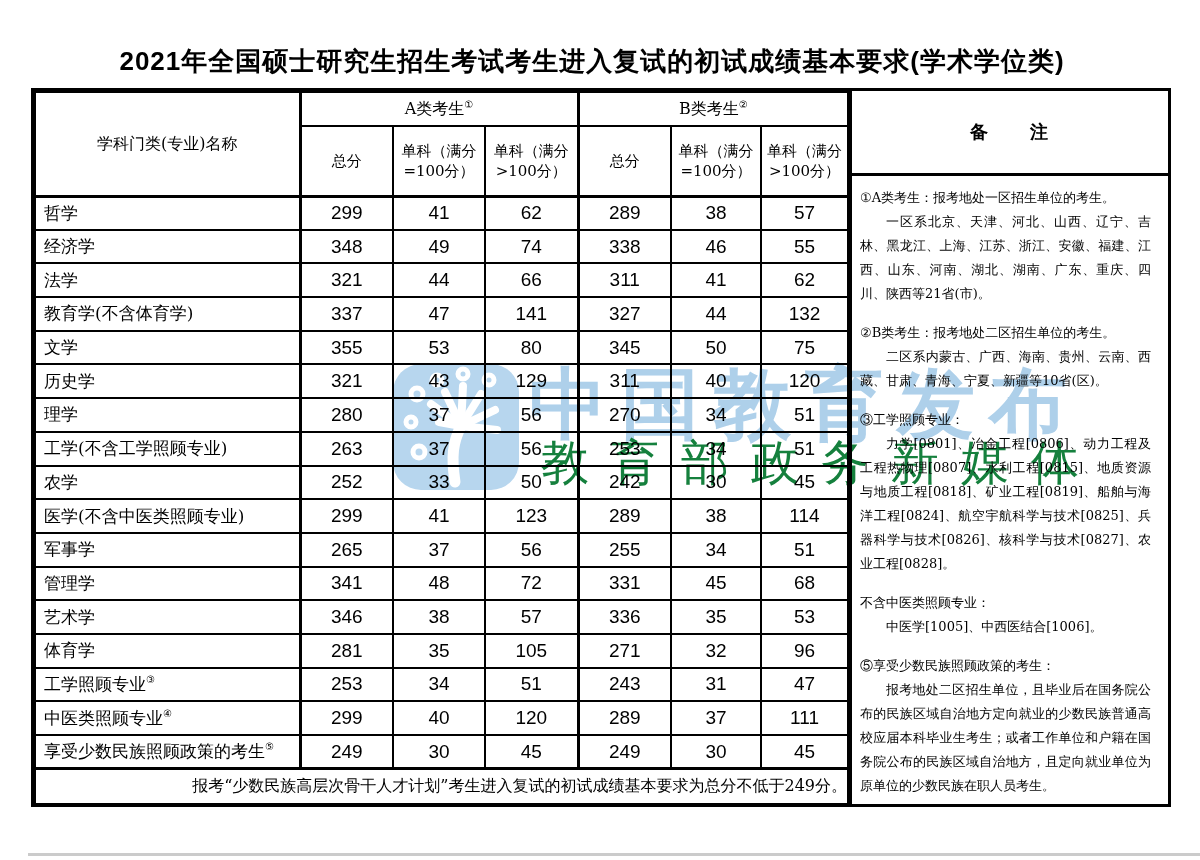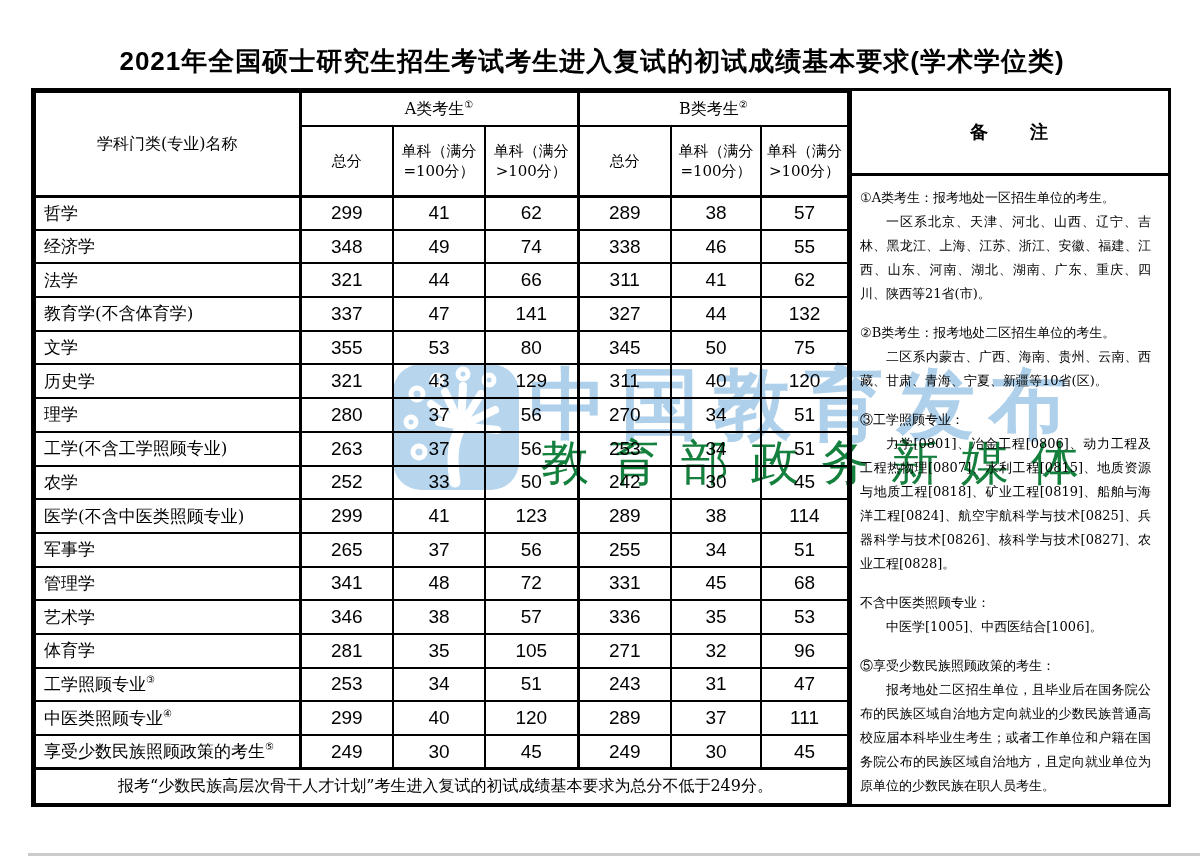--- a/index.html
+++ b/index.html
@@ -57,21 +57,21 @@
   .score-grid tbody td { height: 33.7px; }
   .score-grid .c-val {
     font-family: "Liberation Sans", sans-serif; font-size: 19px;
   }
   
   .score-grid .grp-start, .score-grid th.grp-start { border-left: 3px solid #000000; }
   
   .score-grid thead tr.hr2 th, .score-grid thead th[rowspan] { border-bottom: 3px solid #000; }
   
   .score-grid tfoot td {
-    border-top: 3px solid #000; height: 35px; text-align: center;
+    border-top: 3px solid #000; height: 35px; text-align: right;
     padding-left: 8px; font-size: 16px;
   }
   sup { font-size: 10px; vertical-align: super; line-height: 0; }
 
   
   .remarks {
     width: 324px; border-left: 3px solid #000; display: flex; flex-direction: column;
     background: transparent;
   }
   .remarks-header {

